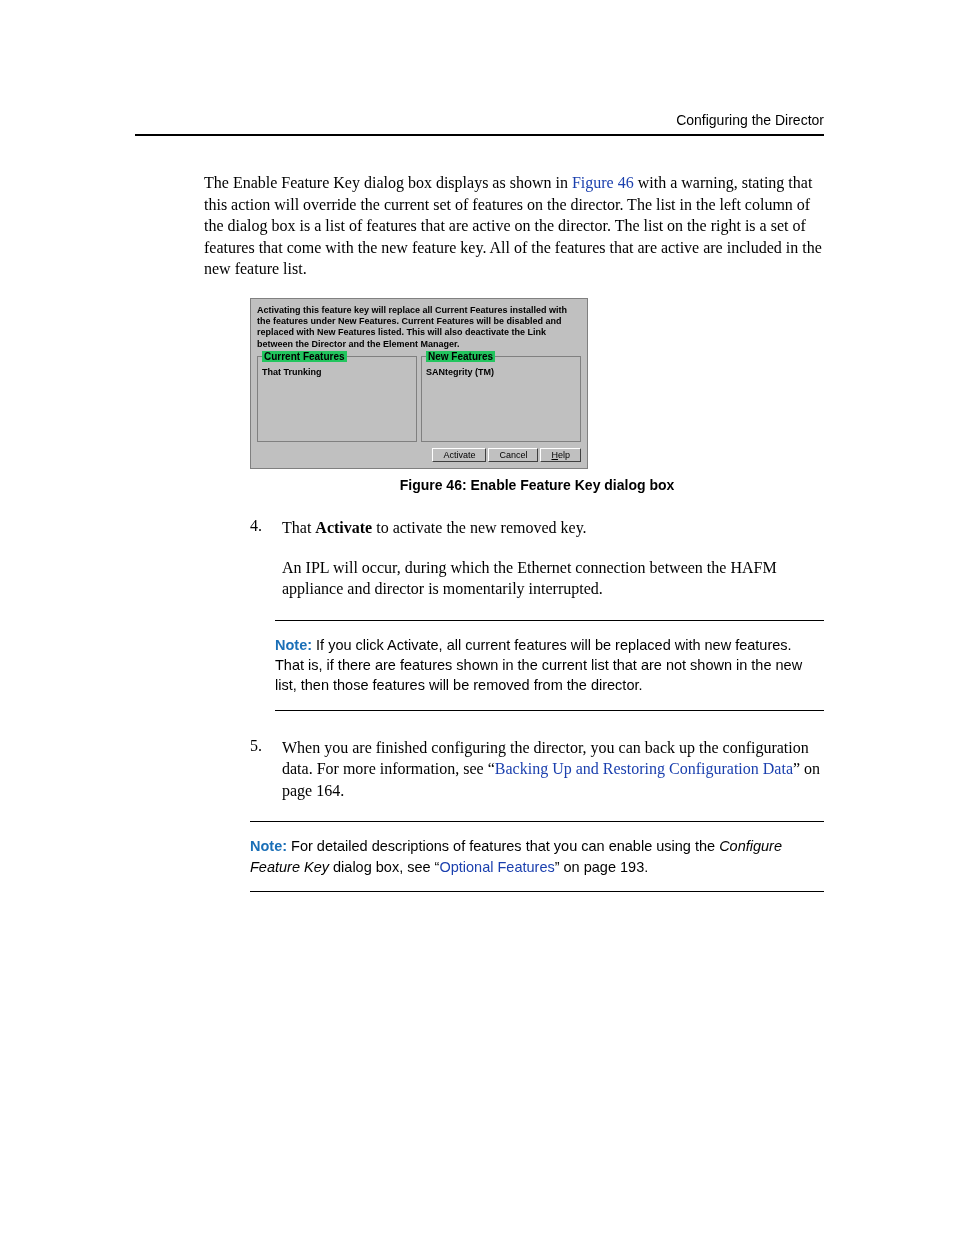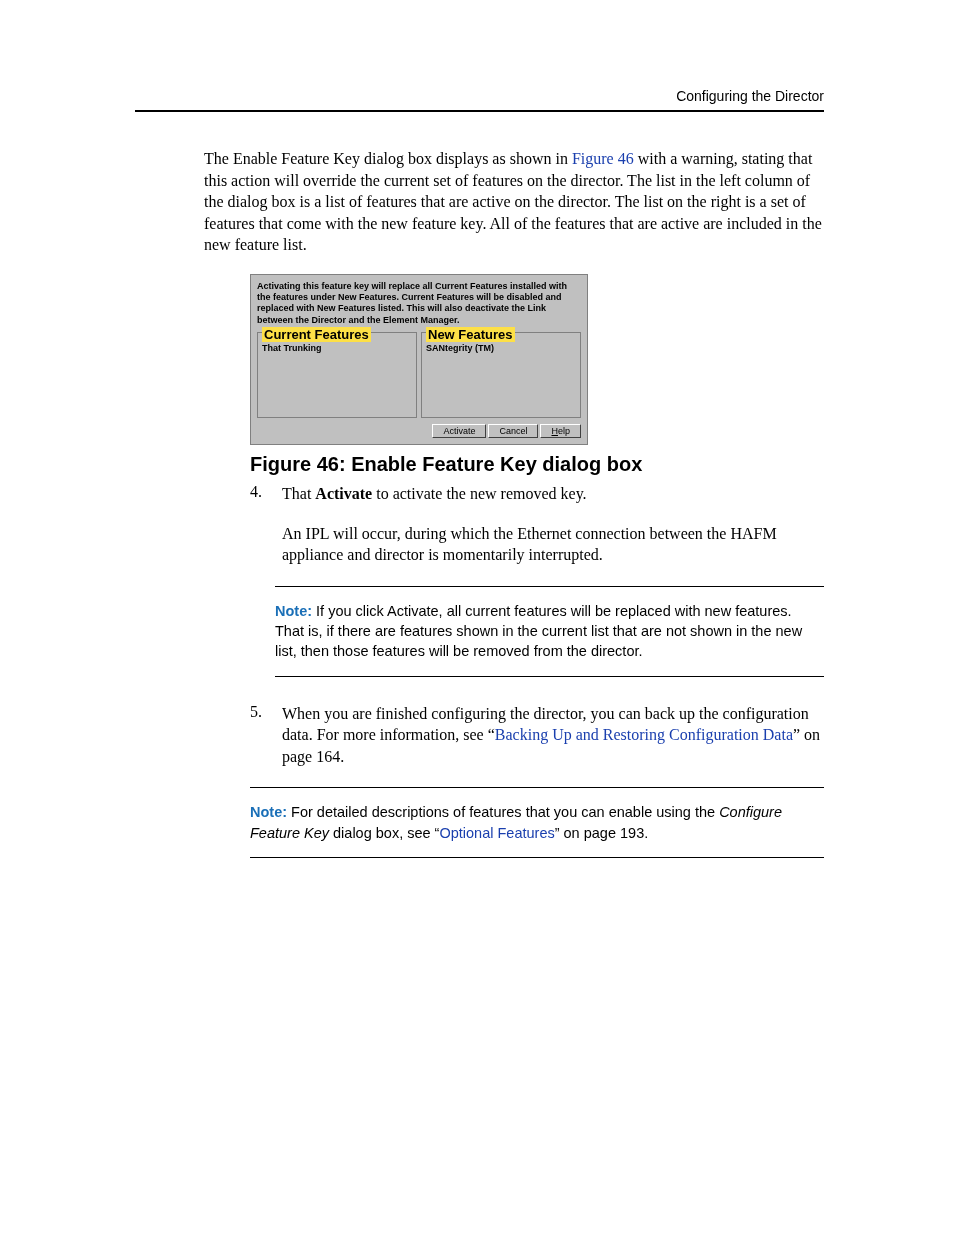--- a/index.html
+++ b/index.html
@@ -8,21 +8,21 @@
     background: #ffffff;
     font-family: "Times New Roman", Times, serif;
     font-size: 16px;
     color: #000;
   }
   .page {
     width: 954px;
     height: 1016px;
     position: relative;
     box-sizing: border-box;
-    padding: 88px 130px 0 135px;
+    padding: 112px 130px 0 135px;
   }
   .running-head {
     font-family: Arial, Helvetica, sans-serif;
     font-size: 14px;
     text-align: right;
     margin-bottom: 6px;
   }
   .top-rule {
     border-top: 2px solid #000;
     margin-bottom: 36px;
@@ -66,24 +66,24 @@
     border: 1px solid #808080;
     padding: 6px 4px 4px 4px;
     position: relative;
     height: 86px;
     box-sizing: border-box;
   }
   .fieldset .legend {
     position: absolute;
     top: -6px;
     left: 4px;
-    background: #fde047;
+    background: #22c55e;
     padding: 0 2px;
     font-weight: bold;
-    font-size: 13px;
+    font-size: 10px;
   }
   .fieldset .item {
     font-weight: bold;
     font-size: 9px;
     margin-top: 4px;
   }
   .btn-row {
     display: flex;
     justify-content: flex-end;
     gap: 2px;
@@ -97,23 +97,24 @@
     border-bottom: 1px solid #404040;
     font-size: 9px;
     padding: 1px 10px;
     font-family: inherit;
   }
   .btn .u { text-decoration: underline; }
 
   .fig-caption {
     font-family: Arial, Helvetica, sans-serif;
     font-weight: bold;
-    font-size: 20px;
-    margin-left: 115px;
-    margin-bottom: 7px;
+    font-size: 14px;
+    margin-left: 115px;
+    margin-bottom: 24px;
+    text-align: center;
   }
 
   .ol {
     margin-left: 115px;
   }
   .li {
     display: flex;
     gap: 14px;
     margin-bottom: 10px;
   }

